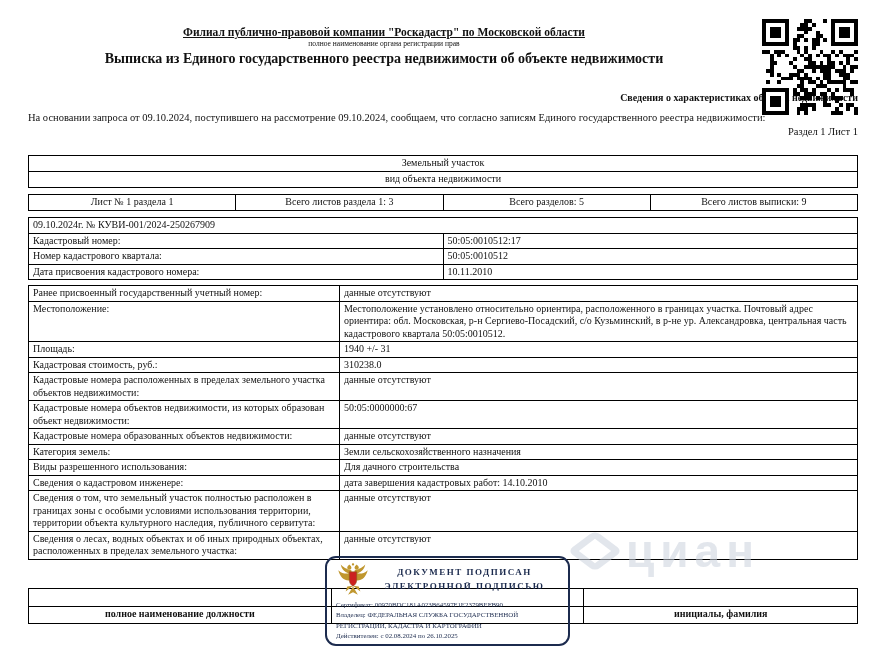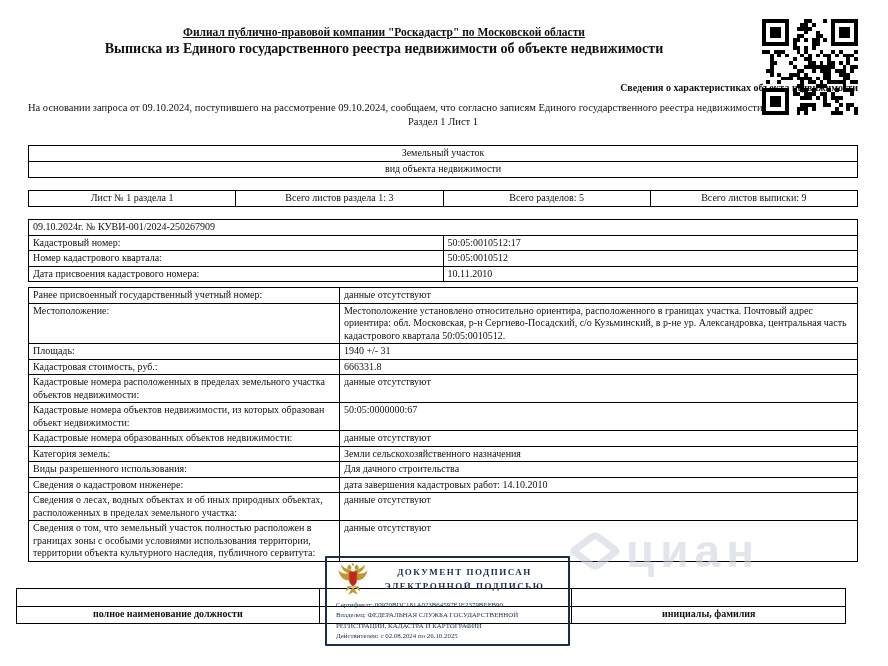--- a/index.html
+++ b/index.html
@@ -10,36 +10,36 @@
   }
   .page { position:relative; width:888px; height:548px; padding:26px 30px 0 28px; }
 
   
   .head-block { margin-right:118px; text-align:center; }
   .org-line { font-size:11.5px; font-weight:bold; text-decoration:underline; }
   .org-caption { font-size:7.5px; margin-top:1px; }
   .doc-title { font-size:14px; font-weight:bold; margin-top:3px; }
   .section-title { text-align:right; font-size:10px; font-weight:bold; margin-top:25px; }
   .request-line { font-size:10.5px; margin-top:9px; }
-  .section-page { font-size:10.5px; text-align:center; margin-top:3px; margin-bottom:18px; }
-
-  
-  table { width:100%; border-collapse:collapse; table-layout:fixed; margin-top:12px; }
+  .section-page { font-size:10.5px; text-align:right; margin-top:3px; margin-bottom:18px; }
+
+  
+  table { width:100%; border-collapse:collapse; table-layout:fixed; margin-top:6px; }
   td {
     border:1px solid #000; padding:1px 4px; vertical-align:top;
     font-size:10px; line-height:1.25; word-wrap:break-word;
   }
   .t-vid td { text-align:center; height:16px; }
   .t-sheets td { text-align:center; height:16px; width:25%; }
   .t-cad td.lbl, .t-det td.lbl { width:37.5%; }
   .t-cad td.val, .t-det td.val { width:62.5%; }
   .t-det { margin-top:5px; }
 
   
-  .t-footer { position:absolute; left:16px; top:588px; width:830px; margin:0; }
+  .t-footer { position:absolute; left:28px; top:588px; width:830px; margin:0; }
   .t-footer td { text-align:center; }
   .t-footer .spacer-row td { height:18px; }
   .t-footer .label-row td { height:17px; font-weight:bold; font-size:10px; }
   .t-footer td.c1 { width:36.5%; }
   .t-footer td.c2 { width:30.5%; }
   .t-footer td.c3 { width:33%; }
 
   
   .watermark {
     position:absolute; left:578px; top:524px; z-index:1;
@@ -49,21 +49,21 @@
   }
   .watermark .wm-mark {
     display:inline-block; width:34px; height:34px; margin-right:14px;
     border:7px solid rgba(203,209,220,0.55); border-radius:6px;
     transform:rotate(45deg) skew(-8deg,-8deg);
   }
 
   
   .stamp {
     position:absolute; left:325px; top:556px; width:245px; height:90px; z-index:2;
-    border:2.5px solid #1c2b4e; border-radius:1px; padding:4px 9px 0 9px;
+    border:2.5px solid #1c2b4e; border-radius:11px; padding:4px 9px 0 9px;
     color:#1c2b4e; background:transparent;
   }
   .stamp-head { display:flex; align-items:center; height:36px; }
   .stamp-emblem { flex:0 0 34px; height:36px; }
   .stamp-titles { flex:1; text-align:center; }
   .stamp-title { font-size:9px; font-weight:bold; letter-spacing:1.5px; line-height:1.55; white-space:nowrap; }
   .stamp-detail { font-size:6.9px; line-height:1.5; margin-top:2px; }
   .stamp-detail .dl { white-space:normal; }
 
   
@@ -270,20 +270,21 @@
         <rect x="19" y="1" width="5" height="5" fill="#fff"></rect>
         <rect x="20" y="2" width="3" height="3" fill="#000"></rect>
         <rect x="0" y="18" width="7" height="7" fill="#000"></rect>
         <rect x="1" y="19" width="5" height="5" fill="#fff"></rect>
         <rect x="2" y="20" width="3" height="3" fill="#000"></rect>
       </svg>
   </div>
 
   <div class="head-block">
     <div class="org-line">Филиал публично-правовой компании "Роскадастр" по Московской области</div>
+    <div class="org-caption">полное наименование органа регистрации прав</div>
     <div class="doc-title">Выписка из Единого государственного реестра недвижимости об объекте недвижимости</div>
   </div>
   <div class="section-title">Сведения о характеристиках объекта недвижимости</div>
   <div class="request-line">На  основании запроса от 09.10.2024, поступившего на рассмотрение 09.10.2024, сообщаем, что согласно записям Единого государственного реестра недвижимости:</div>
   <div class="section-page">Раздел 1 Лист 1</div>
 
   <table class="t-vid">
     <tbody>
         <tr>
           <td>Земельный участок</td>
@@ -334,21 +335,21 @@
     <tr>
       <td class="lbl">Местоположение:</td>
       <td class="val">Местоположение установлено относительно ориентира, расположенного в границах участка. Почтовый адрес ориентира: обл. Московская, р-н Сергиево-Посадский, с/о Кузьминский, в р-не ур. Александровка, центральная часть кадастрового квартала 50:05:0010512.</td>
     </tr>
     <tr>
       <td class="lbl">Площадь:</td>
       <td class="val">1940 +/- 31</td>
     </tr>
     <tr>
       <td class="lbl">Кадастровая стоимость, руб.:</td>
-      <td class="val">666331.8</td>
+      <td class="val">310238.0</td>
     </tr>
     <tr>
       <td class="lbl">Кадастровые номера расположенных в пределах земельного участка объектов недвижимости:</td>
       <td class="val">данные отсутствуют</td>
     </tr>
     <tr>
       <td class="lbl">Кадастровые номера объектов недвижимости, из которых образован объект недвижимости:</td>
       <td class="val">50:05:0000000:67</td>
     </tr>
     <tr>
@@ -361,25 +362,25 @@
     </tr>
     <tr>
       <td class="lbl">Виды разрешенного использования:</td>
       <td class="val">Для дачного строительства</td>
     </tr>
     <tr>
       <td class="lbl">Сведения о кадастровом инженере:</td>
       <td class="val">дата завершения кадастровых работ: 14.10.2010</td>
     </tr>
     <tr>
+      <td class="lbl">Сведения о том, что земельный участок полностью расположен в границах зоны с особыми условиями использования территории, территории объекта культурного наследия, публичного сервитута:</td>
+      <td class="val">данные отсутствуют</td>
+    </tr>
+    <tr>
       <td class="lbl">Сведения о лесах, водных объектах и об иных природных объектах, расположенных в пределах земельного участка:</td>
-      <td class="val">данные отсутствуют</td>
-    </tr>
-    <tr>
-      <td class="lbl">Сведения о том, что земельный участок полностью расположен в границах зоны с особыми условиями использования территории, территории объекта культурного наследия, публичного сервитута:</td>
       <td class="val">данные отсутствуют</td>
     </tr>
   </tbody>
     </table>
 
   <div class="watermark">
     <span class="wm-mark"></span>
     <span>циан</span>
   </div>
 

